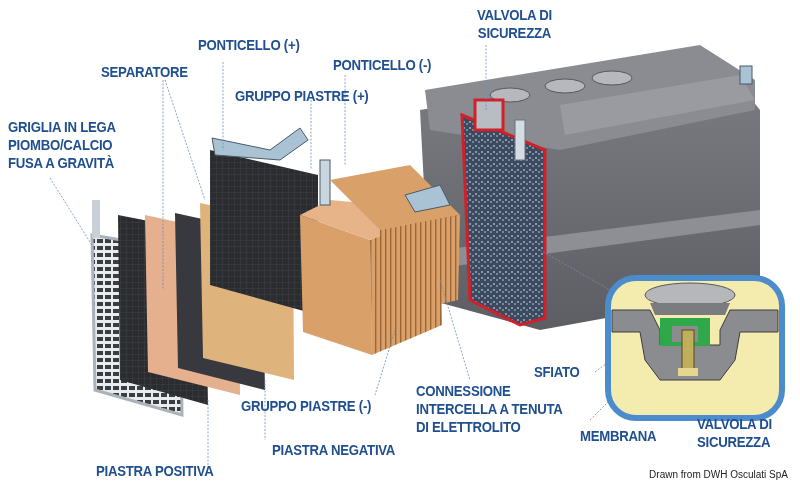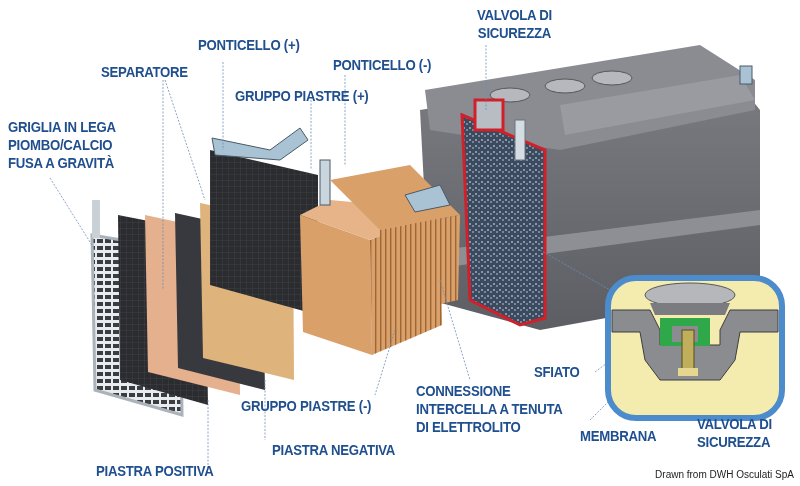--- a/index.html
+++ b/index.html
@@ -1,19 +1,19 @@
 <!DOCTYPE html>
 <html><head>
 <meta charset="utf-8">
 <style>
   html,body{margin:0;padding:0;background:#ffffff;}
   #stage{position:relative;width:800px;height:486px;overflow:hidden;background:#ffffff;font-family:"Liberation Sans",sans-serif;}
   svg.art{position:absolute;left:0;top:0;}
   .lbl{position:absolute;color:#1f4f8f;font-family:"Liberation Sans",sans-serif;font-weight:bold;font-size:15px;line-height:18px;letter-spacing:-0.3px;white-space:nowrap;transform:scaleX(0.88);transform-origin:left top;}
-  .credit{position:absolute;right:6px;bottom:6px;font-size:10px;color:#222;font-family:"Liberation Sans",sans-serif;}
+  .credit{position:absolute;right:12px;bottom:6px;font-size:10px;color:#222;font-family:"Liberation Sans",sans-serif;}
 </style>
 </head>
 <body>
 
 <div id="stage">
 
   <svg class="art" width="800" height="486" viewBox="0 0 800 486">
     <defs>
       <pattern id="gridpat" width="8" height="7" patternUnits="userSpaceOnUse">
         <rect width="8" height="7" fill="#e8ecef"></rect>

